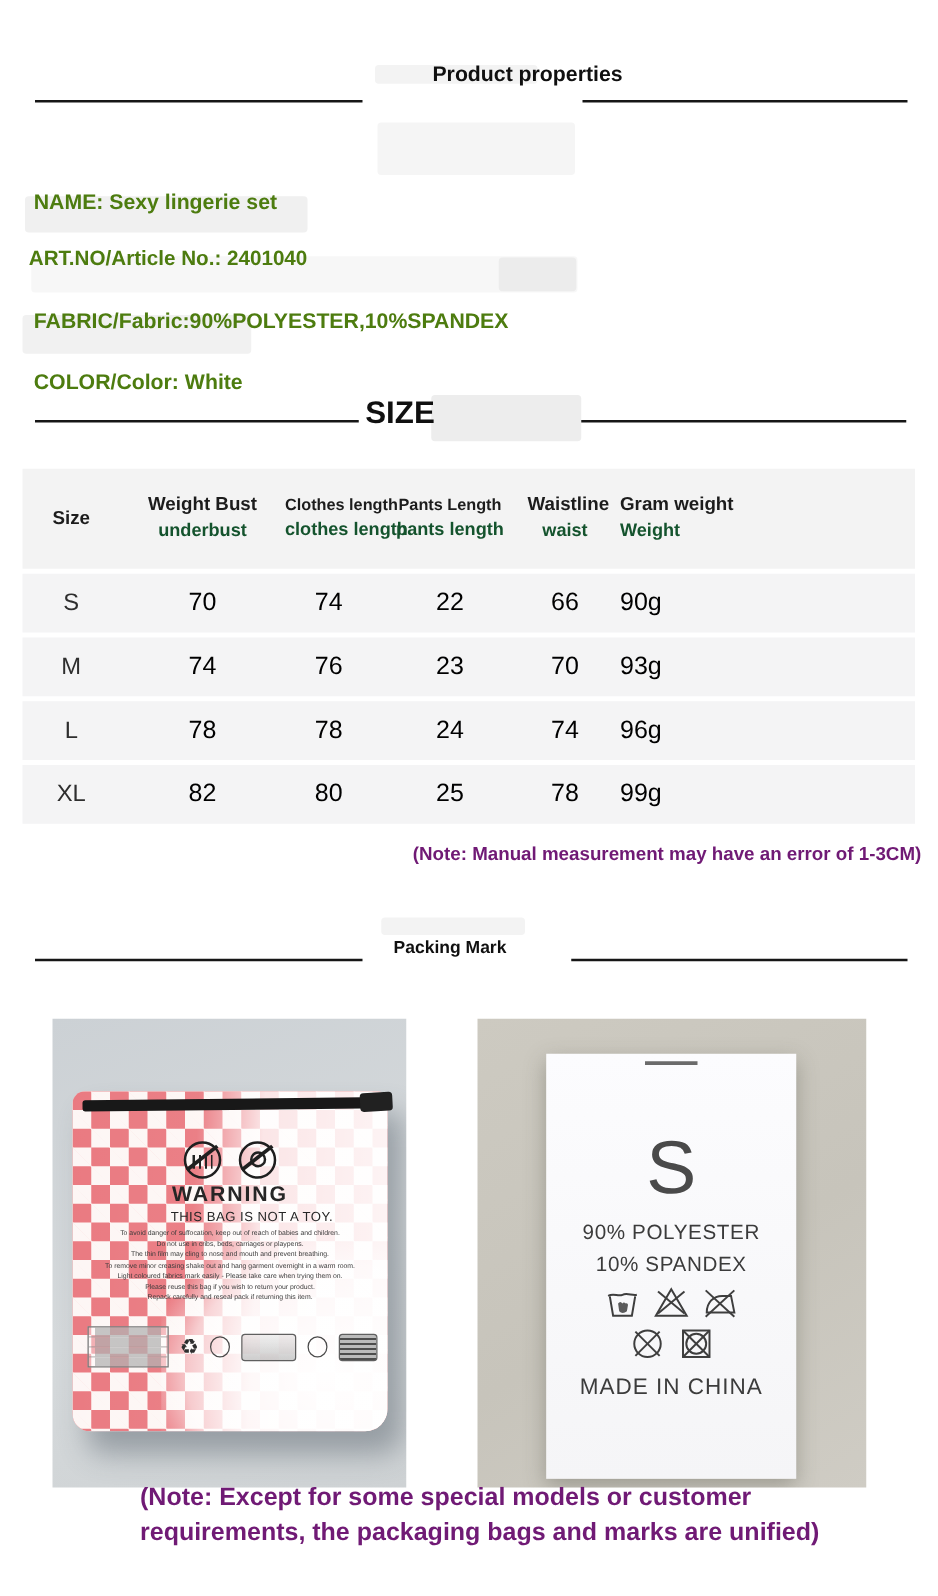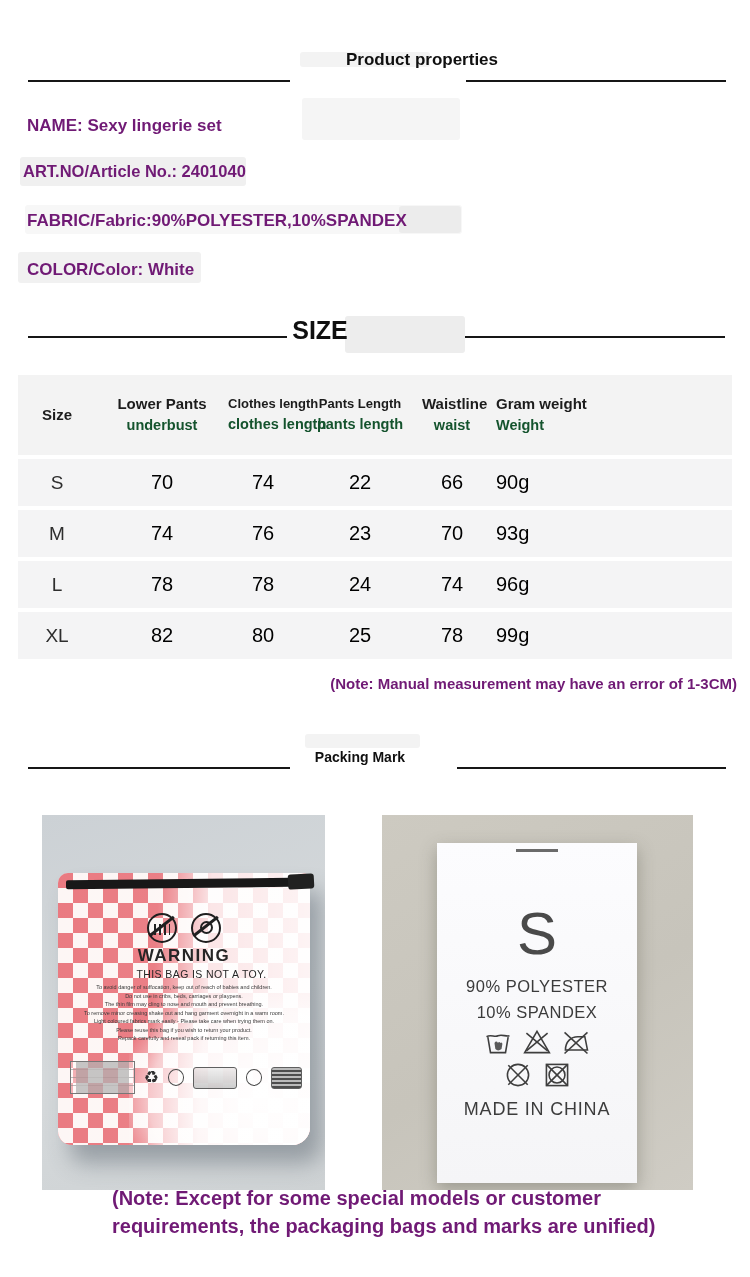--- a/index.html
+++ b/index.html
@@ -1,21 +1,21 @@
 <!DOCTYPE html>
 <html><head>
 <meta charset="utf-8">
 <style>
   html,body{margin:0;padding:0;background:#fff;}
   .page{position:relative;width:750px;height:1277px;background:#ffffff;overflow:hidden;
         font-family:"Liberation Sans",sans-serif;color:#141414;}
   .hr{position:absolute;height:2px;background:#161616;}
   .patch{position:absolute;border-radius:3px;}
   .sec-title{position:absolute;transform:translateX(-50%);font-weight:bold;color:#101010;white-space:nowrap;}
-  .spec{position:absolute;font-weight:bold;font-size:17px;color:#701a75;white-space:nowrap;}
+  .spec{position:absolute;font-weight:bold;font-size:17px;color:#4d7c0f;white-space:nowrap;margin-top:36px;}
 
   
   .size-table{position:absolute;left:18px;top:375px;width:714px;}
   .grid6{display:grid;grid-template-columns:78px 132px 70px 124px 60px 1fr;align-items:center;}
   .thead{height:80px;background:#f3f3f3;}
   .hcell{text-align:center;line-height:1.5;white-space:nowrap;}
   .hcell .h1{font-weight:bold;font-size:15px;color:#1c1c1c;}
   .hcell .h1.sm{font-size:13px;}
   .hcell .h2{font-weight:700;font-size:14.5px;color:#14532d;}
   .hcell.leftal{text-align:left;padding-left:14px;}
@@ -98,21 +98,21 @@
   <div class="hr" style="left:28px;top:336px;width:259px;"></div>
   <div class="sec-title" style="left:320px;top:316px;font-size:25px;">SIZE</div>
   <div class="hr" style="left:465px;top:336px;width:260px;"></div>
 
   <div class="size-table">
     <div class="thead grid6">
       <div class="hcell">
           <div class="h1">Size</div>
         </div>
       <div class="hcell">
-          <div class="h1">Lower Pants</div>
+          <div class="h1">Weight Bust</div>
           <div class="h2">underbust</div>
         </div>
       <div class="hcell">
           <div class="h1 sm">Clothes length</div>
           <div class="h2">clothes length</div>
         </div>
       <div class="hcell">
           <div class="h1 sm">Pants Length</div>
           <div class="h2">pants length</div>
         </div>

